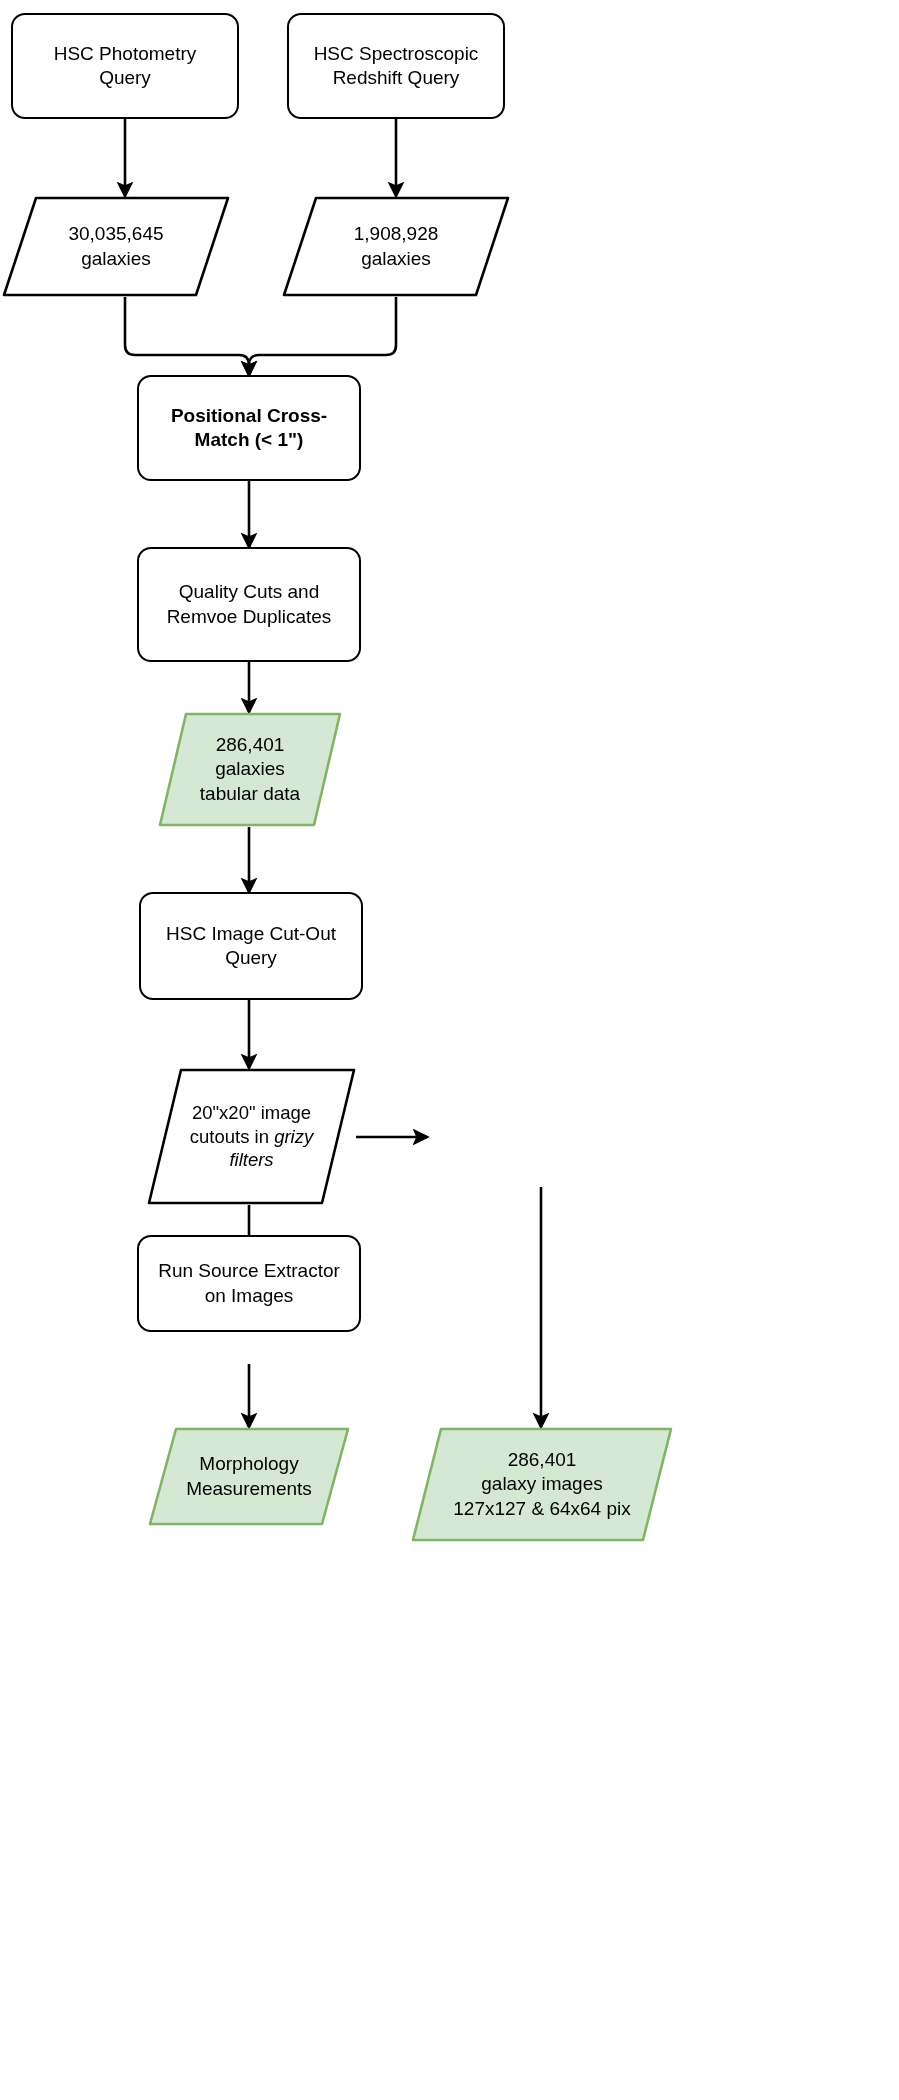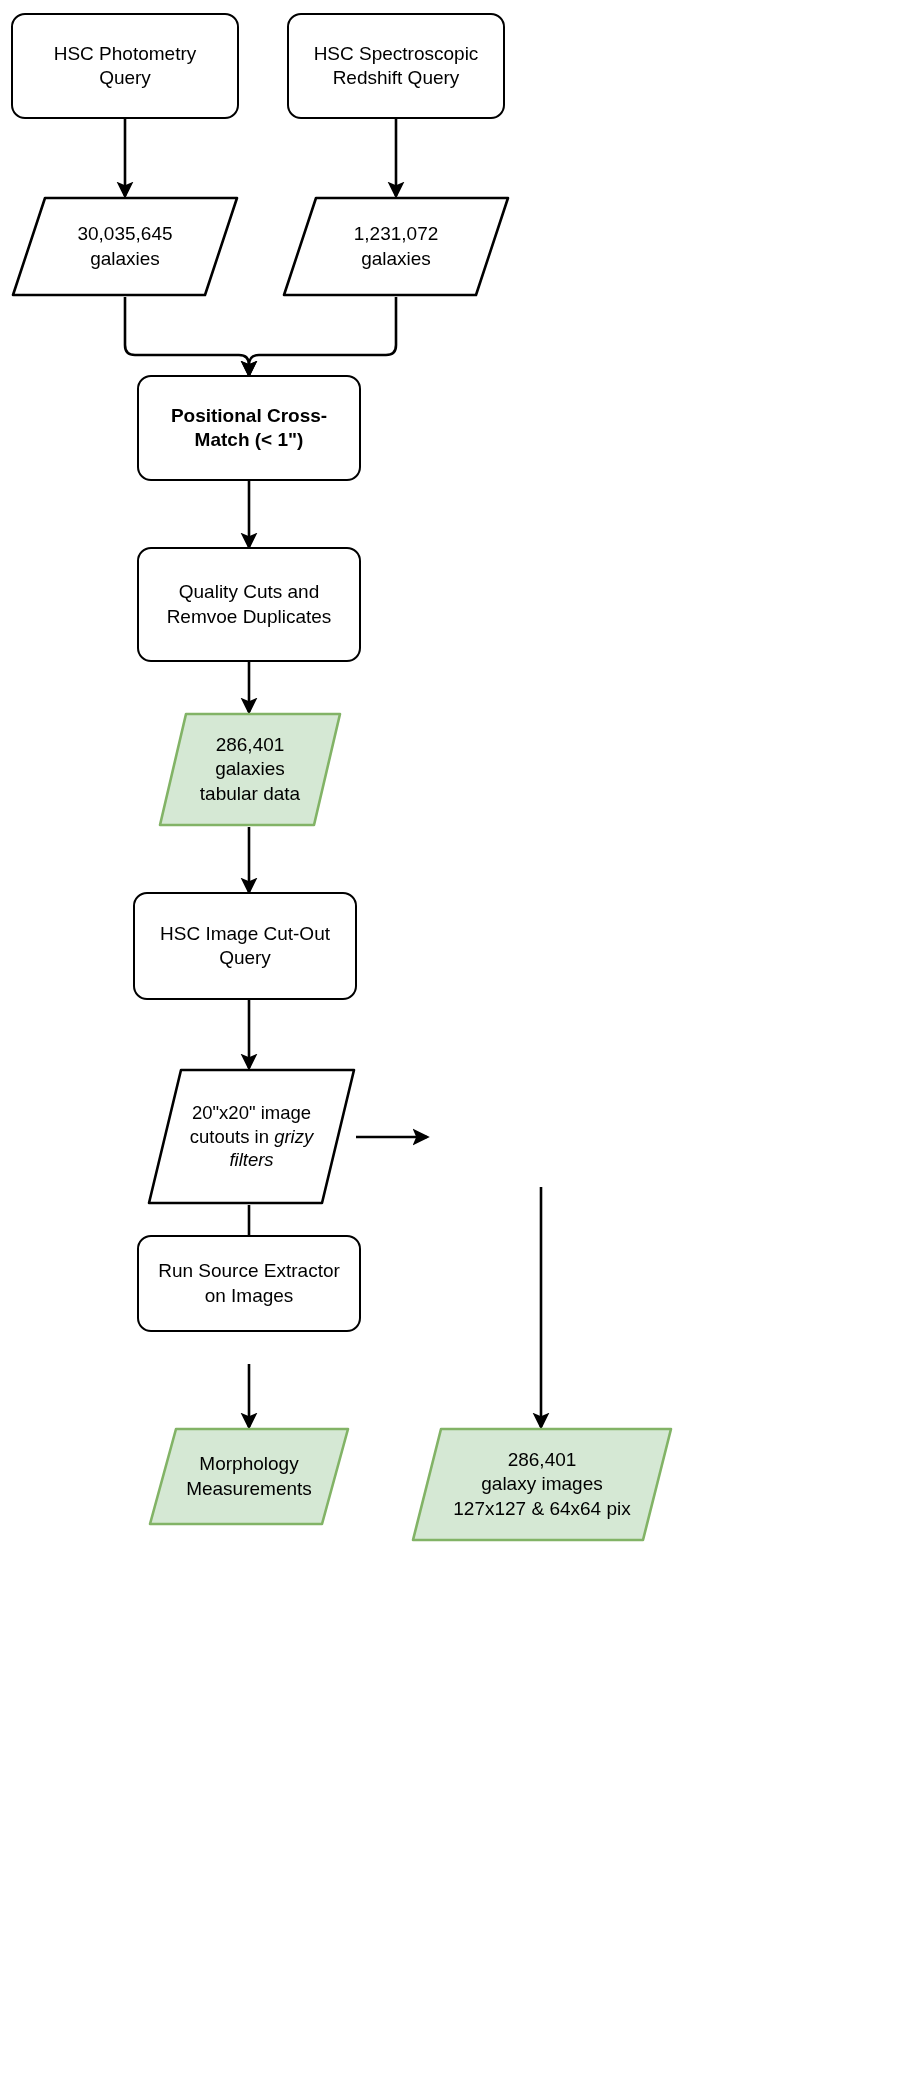--- a/index.html
+++ b/index.html
@@ -113,33 +113,33 @@
   <div class="node proc fs19" style="left:11px; top:13px; width:228px; height:106px;">
     <span class="lbl">HSC Photometry
 Query</span>
   </div>
 
   <div class="node proc fs19" style="left:287px; top:13px; width:218px; height:106px;">
     <span class="lbl">HSC Spectroscopic
 Redshift Query</span>
   </div>
 
-  <div class="node para fs19" style="left:11px; top:196px; width:228px; height:101px;">
+  <div class="node para fs19" style="left:2px; top:196px; width:228px; height:101px;">
     <svg class="shape" viewBox="0 0 228 101" preserveAspectRatio="none">
       <path d="M 34 2 L 226 2 L 194 99 L 2 99 Z" fill="#ffffff" stroke="#000000" stroke-width="2.6" stroke-linejoin="round" vector-effect="non-scaling-stroke" rx="10"></path>
     </svg>
     <span class="lbl">30,035,645
 galaxies</span>
   </div>
 
   <div class="node para fs19" style="left:282px; top:196px; width:228px; height:101px;">
     <svg class="shape" viewBox="0 0 228 101" preserveAspectRatio="none">
       <path d="M 34 2 L 226 2 L 194 99 L 2 99 Z" fill="#ffffff" stroke="#000000" stroke-width="2.6" stroke-linejoin="round" vector-effect="non-scaling-stroke"></path>
     </svg>
-    <span class="lbl">1,231,072
+    <span class="lbl">1,908,928
 galaxies</span>
   </div>
 
   <div class="node proc fs19" style="left:137px; top:375px; width:224px; height:106px;font-weight:bold;">
     <span class="lbl">Positional Cross-
 Match (&lt; 1")</span>
   </div>
 
   <div class="node proc fs19" style="left:137px; top:547px; width:224px; height:115px;">
     <span class="lbl">Quality Cuts and
@@ -148,21 +148,21 @@
 
   <div class="node para fs19" style="left:158px; top:712px; width:184px; height:115px;">
     <svg class="shape" viewBox="0 0 184 115" preserveAspectRatio="none">
       <path d="M 28 2 L 182 2 L 156 113 L 2 113 Z" fill="#d5e8d4" stroke="#82b366" stroke-width="2.6" stroke-linejoin="round" vector-effect="non-scaling-stroke"></path>
     </svg>
     <span class="lbl">286,401
 galaxies
 tabular data</span>
   </div>
 
-  <div class="node proc fs19" style="left:133px; top:892px; width:224px; height:108px;">
+  <div class="node proc fs19" style="left:139px; top:892px; width:224px; height:108px;">
     <span class="lbl">HSC Image Cut-Out
 Query</span>
   </div>
 
   <div class="node para fs18" style="left:147px; top:1068px; width:209px; height:137px;">
     <svg class="shape" viewBox="0 0 209 137" preserveAspectRatio="none">
       <path d="M 34 2 L 207 2 L 175 135 L 2 135 Z" fill="#ffffff" stroke="#000000" stroke-width="2.6" stroke-linejoin="round" vector-effect="non-scaling-stroke"></path>
     </svg>
     <span class="lbl"><span>20"x20" image</span><br><span>cutouts in </span><span class="ital">grizy</span><br><span class="ital">filters</span></span>
   </div>

